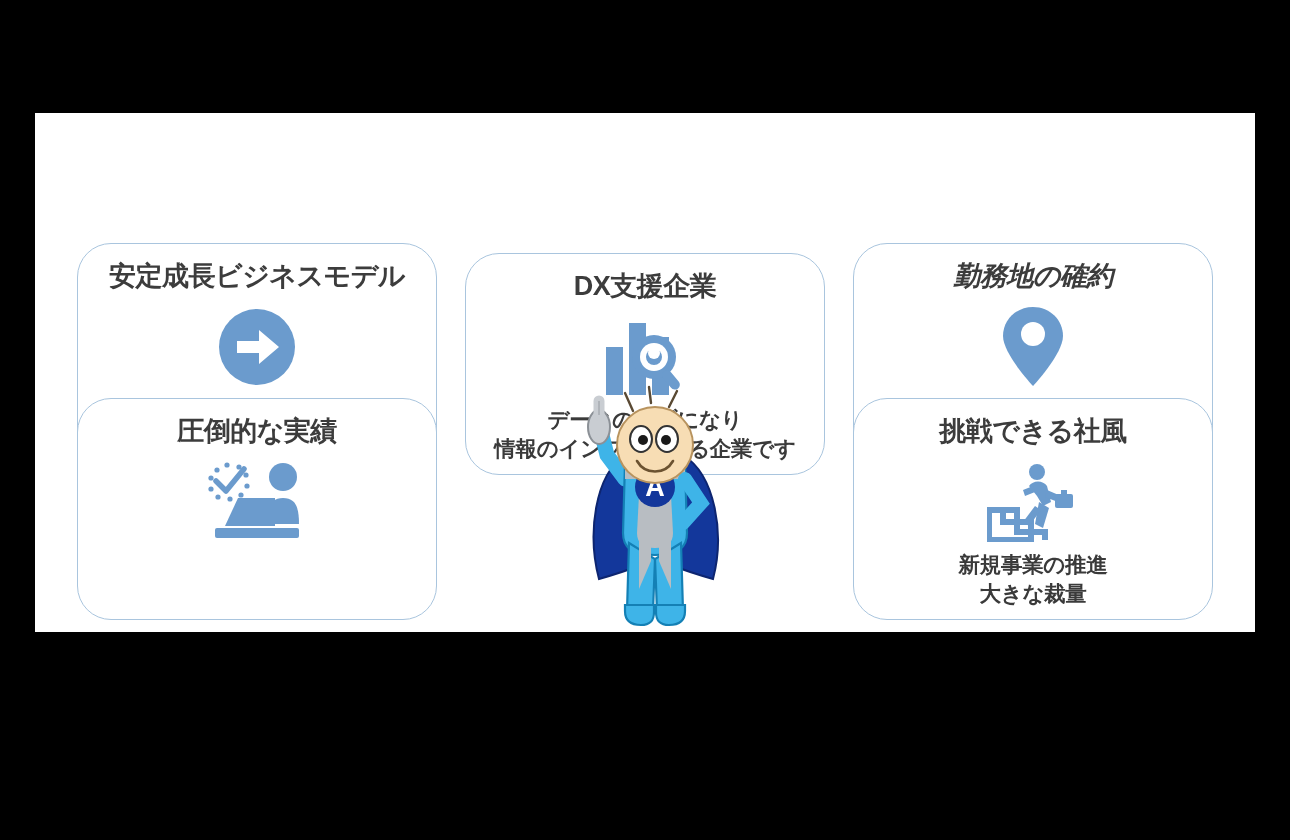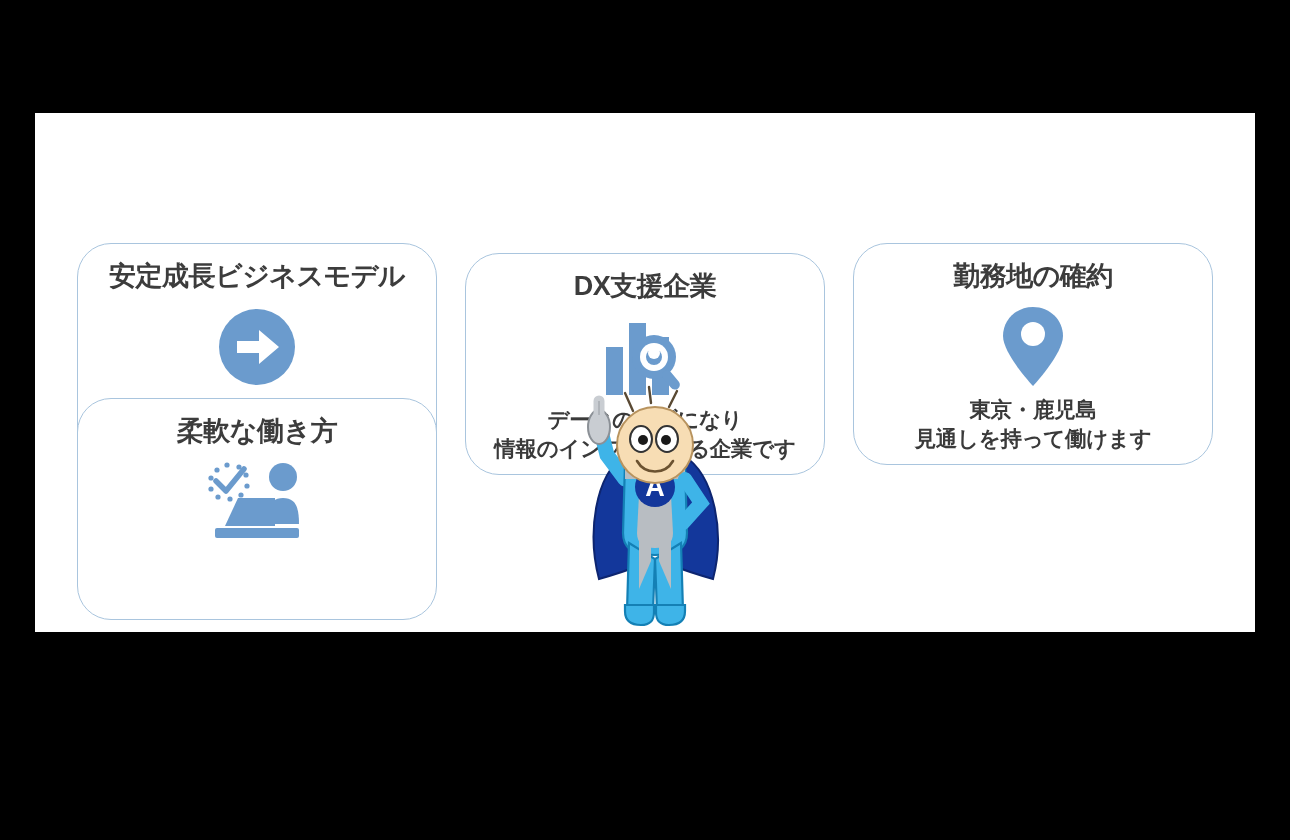--- a/index.html
+++ b/index.html
@@ -63,21 +63,21 @@
     font-weight: bold;
     color: #3a3a3a;
     line-height: 1.35;
     letter-spacing: -0.3px;
     white-space: nowrap;
   }
 
   
   #card-stable-growth { left: 42px;  top: 130px; width: 360px; height: 222px; }
   #card-dx-support    { left: 430px; top: 140px; width: 360px; height: 222px; }
-  #card-work-location { left: 818px; top: 130px; width: 360px; height: 222px; }
+  #card-work-location { left: 818px; top: 130px; width: 360px; height: 222px; font-style: italic; }
   
   #card-flexible-work { left: 42px;  top: 285px; width: 360px; height: 222px; }
   #card-challenge     { left: 818px; top: 285px; width: 360px; height: 222px; }
 
   .t-title { top: 14px; text-align: center; }
   .t-icon  { top: 62px; height: 82px; }
   .t-desc  { top: 152px; }
 
   
   #mascot-figure {
@@ -138,21 +138,21 @@
           <circle cx="31" cy="28" r="12" fill="#ffffff"></circle>
         </svg>
       </div>
       <div class="card-desc t-desc">
         <div>東京・鹿児島</div>
         <div>見通しを持って働けます</div>
       </div>
     </div>
 
     <div class="card" id="card-flexible-work">
-      <div class="card-title t-title">柔軟な働き方</div>
+      <div class="card-title t-title">圧倒的な実績</div>
       <div class="card-icon t-icon">
         <svg width="104" height="80" viewBox="0 0 104 80" aria-hidden="true">
           <g fill="#6b9bcd">
             <circle cx="6" cy="16" r="2.6"></circle>
               <circle cx="12" cy="8" r="2.6"></circle>
             <circle cx="22" cy="3" r="2.6"></circle>
               <circle cx="34" cy="5" r="2.6"></circle>
             <circle cx="41" cy="13" r="2.6"></circle>
               <circle cx="42" cy="24" r="2.6"></circle>
             <circle cx="36" cy="33" r="2.6"></circle>
@@ -162,20 +162,41 @@
           </g>
           <path d="M11 19 L21 29 L39 7" stroke="#6b9bcd" stroke-width="5.5" fill="none" stroke-linecap="round" stroke-linejoin="round"></path>
           <circle cx="78" cy="15" r="14" fill="#6b9bcd"></circle>
           <path d="M62 62 C62 44 66 36 78 36 C90 36 94 44 94 62 Z" fill="#6b9bcd"></path>
           <path d="M20 64 L33 36 L70 36 L70 64 Z" fill="#6b9bcd"></path>
           <rect x="10" y="66" width="84" height="10" rx="2" fill="#6b9bcd"></rect>
         </svg>
       </div>
     </div>
 
+    <div class="card" id="card-challenge">
+      <div class="card-title t-title">挑戦できる社風</div>
+      <div class="card-icon t-icon">
+        <svg width="92" height="80" viewBox="0 0 92 80" aria-hidden="true">
+          <path d="M2 48 H16 V60 H30 V70 H44 V78 H2 Z" fill="none" stroke="#6b9bcd" stroke-width="6"></path>
+          <path d="M16 48 H30 V60 H44 V70 H58 V78" fill="none" stroke="#6b9bcd" stroke-width="6"></path>
+          <circle cx="50" cy="10" r="8" fill="#6b9bcd"></circle>
+          <path d="M42 24 C46 18 56 18 60 24 L64 40 L56 44 L50 34 Z" fill="#6b9bcd"></path>
+          <path d="M36 28 L46 24 L48 30 L38 34 Z" fill="#6b9bcd"></path>
+          <path d="M60 28 L74 34 L71 40 L58 35 Z" fill="#6b9bcd"></path>
+          <path d="M52 40 L62 46 L56 66 L48 62 Z" fill="#6b9bcd"></path>
+          <path d="M48 44 L54 48 L42 64 L36 60 Z" fill="#6b9bcd"></path>
+          <rect x="68" y="32" width="18" height="14" rx="2" fill="#6b9bcd"></rect>
+          <rect x="74" y="28" width="6" height="5" fill="#6b9bcd"></rect>
+        </svg>
+      </div>
+      <div class="card-desc t-desc">
+        <div>新規事業の推進</div>
+        <div>大きな裁量</div>
+      </div>
+    </div>
 
     <div id="mascot-figure">
       <svg width="200" height="248" viewBox="0 0 200 248" aria-hidden="true">
 
         <path d="M70 72 C40 92 32 150 44 196 C58 192 76 186 86 182 L84 80 Z" fill="#13379b" stroke="#0d2570" stroke-width="2"></path>
         <path d="M128 72 C160 92 170 150 158 196 C144 192 126 186 116 182 L118 80 Z" fill="#13379b" stroke="#0d2570" stroke-width="2"></path>
 
         <path d="M78 28 L70 10 M96 20 L94 4 M114 24 L122 8" stroke="#5a4a34" stroke-width="2.4" fill="none" stroke-linecap="round"></path>
 
         <path d="M70 96 L52 72 L46 48" stroke="#3eb4e8" stroke-width="15" fill="none" stroke-linecap="round"></path>

